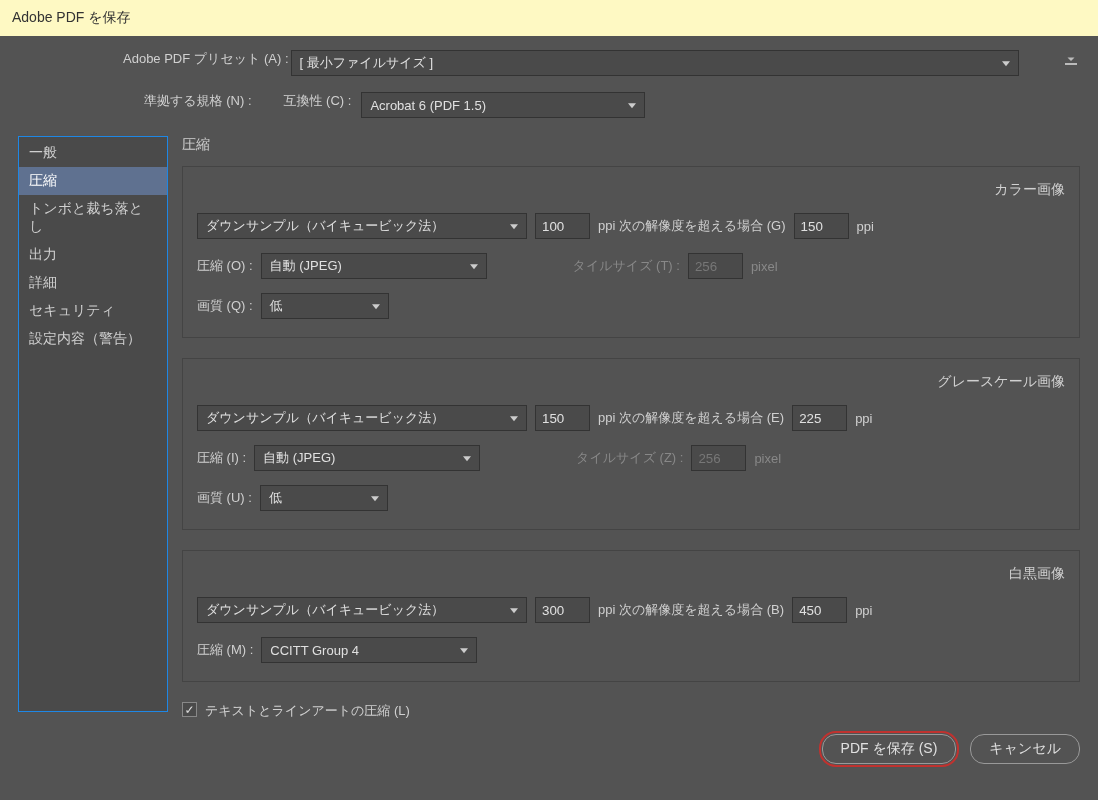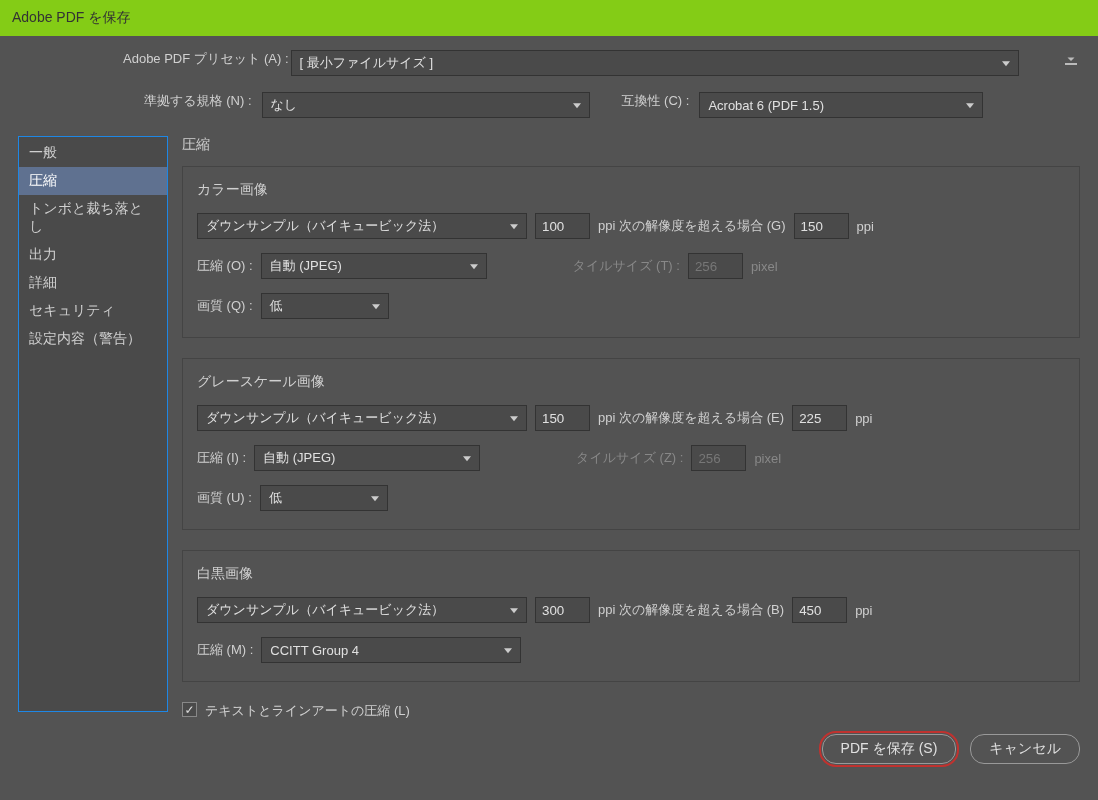--- a/index.html
+++ b/index.html
@@ -6,21 +6,21 @@
 body {
   font-family: "Segoe UI", "Meiryo", sans-serif;
   font-size: 13px;
   background: #535353;
   color: #d0d0d0;
   width: 1098px;
   height: 800px;
   overflow: hidden;
 }
 .titlebar {
-  background: #84cc16;
+  background: #fef9c3;
   color: #333;
   padding: 8px 12px;
   font-size: 14px;
   height: 36px;
   display: flex;
   align-items: center;
 }
 .dialog-body {
   padding: 14px 18px 18px 18px;
 }
@@ -95,20 +95,21 @@
   margin-bottom: 12px;
 }
 .section-box {
   border: 1px solid #444;
   padding: 14px 14px 18px 14px;
   margin-bottom: 20px;
 }
 .section-box-title {
   font-size: 14px;
   margin-bottom: 14px;
+  text-align: right;
 }
 .form-row {
   display: flex;
   align-items: center;
   gap: 8px;
   margin-bottom: 14px;
 }
 .form-row:last-child { margin-bottom: 0; }
 .checkbox-row {
   display: flex;
@@ -175,23 +176,20 @@
     <span class="download-icon">
       <svg width="18" height="18" viewBox="0 0 18 18">
           <path fill="currentColor" d="M9 2v8.5M5.5 7.5L9 11l3.5-3.5M3 13h12v2H3z"></path>
         </svg>
     </span>
   </div>
 
   <div class="second-row">
     <span style="width:116px"></span>
     <span class="label">準拠する規格 (N) :</span>
-    <div class="select" style="width:328px">
-      <span>なし</span>
-    </div>
     <span style="width:12px"></span>
     <span class="label">互換性 (C) :</span>
     <div class="select" style="width:284px">
       <span>Acrobat 6 (PDF 1.5)</span>
     </div>
   </div>
 
   <div class="main-area">
     <div class="sidebar">
       <div class="sidebar-item"><span>一般</span></div>
@@ -270,21 +268,21 @@
           <div class="select" style="width:330px">
               <span>ダウンサンプル（バイキュービック法）</span>
             </div>
           <input class="input-num" value="300" style="">
           <span>ppi 次の解像度を超える場合 (B)</span>
           <input class="input-num" value="450" style="">
           <span>ppi</span>
         </div>
         <div class="form-row">
           <span class="label">圧縮 (M) :</span>
-          <div class="select" style="width:260px">
+          <div class="select" style="width:216px">
               <span>CCITT Group 4</span>
             </div>
         </div>
       </div>
 
       <div class="checkbox-row">
         <span class="checkbox checked"></span>
         <span>テキストとラインアートの圧縮 (L)</span>
       </div>
     </div>

